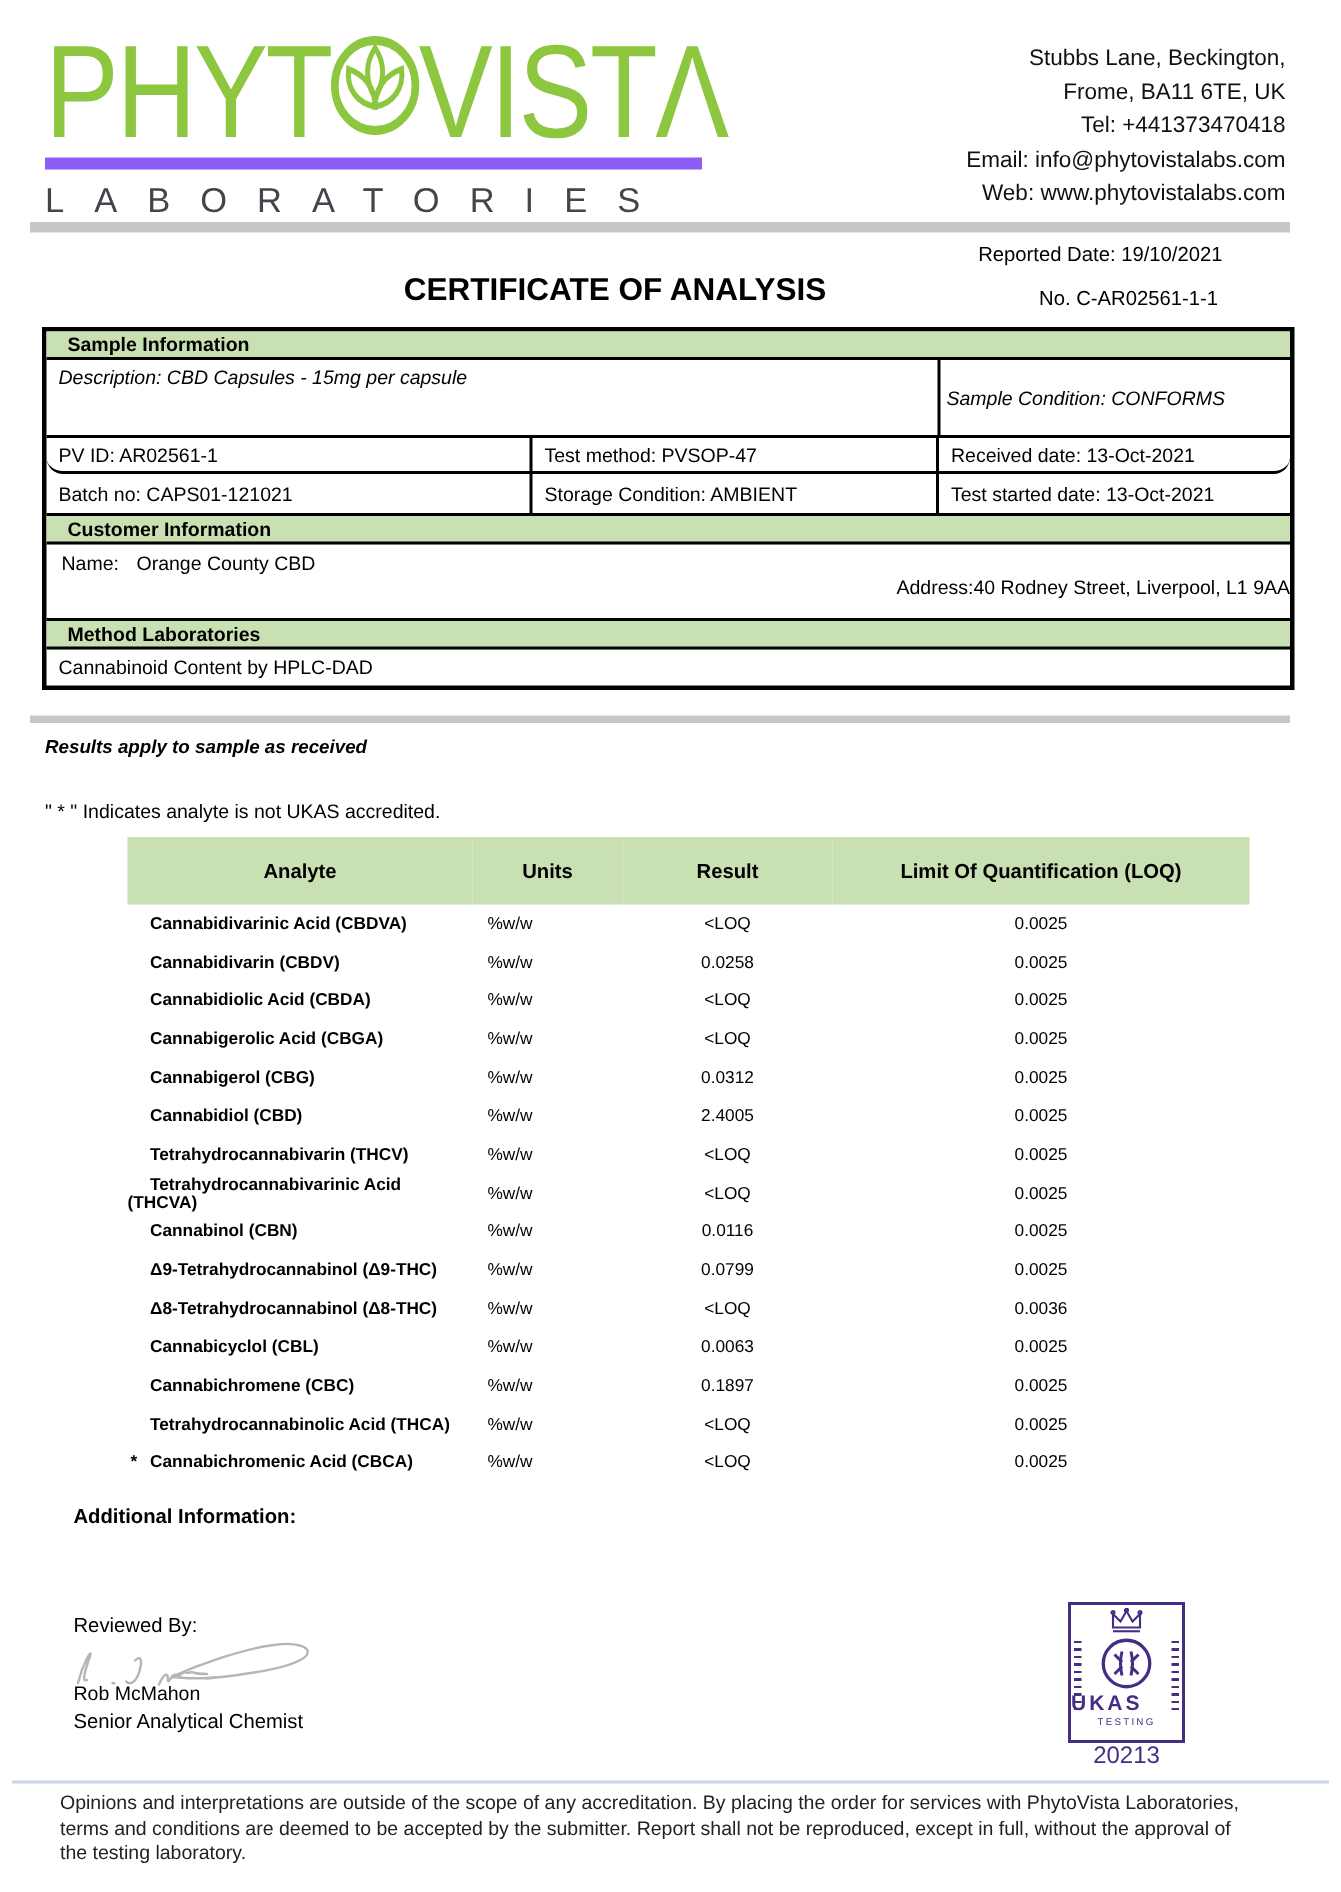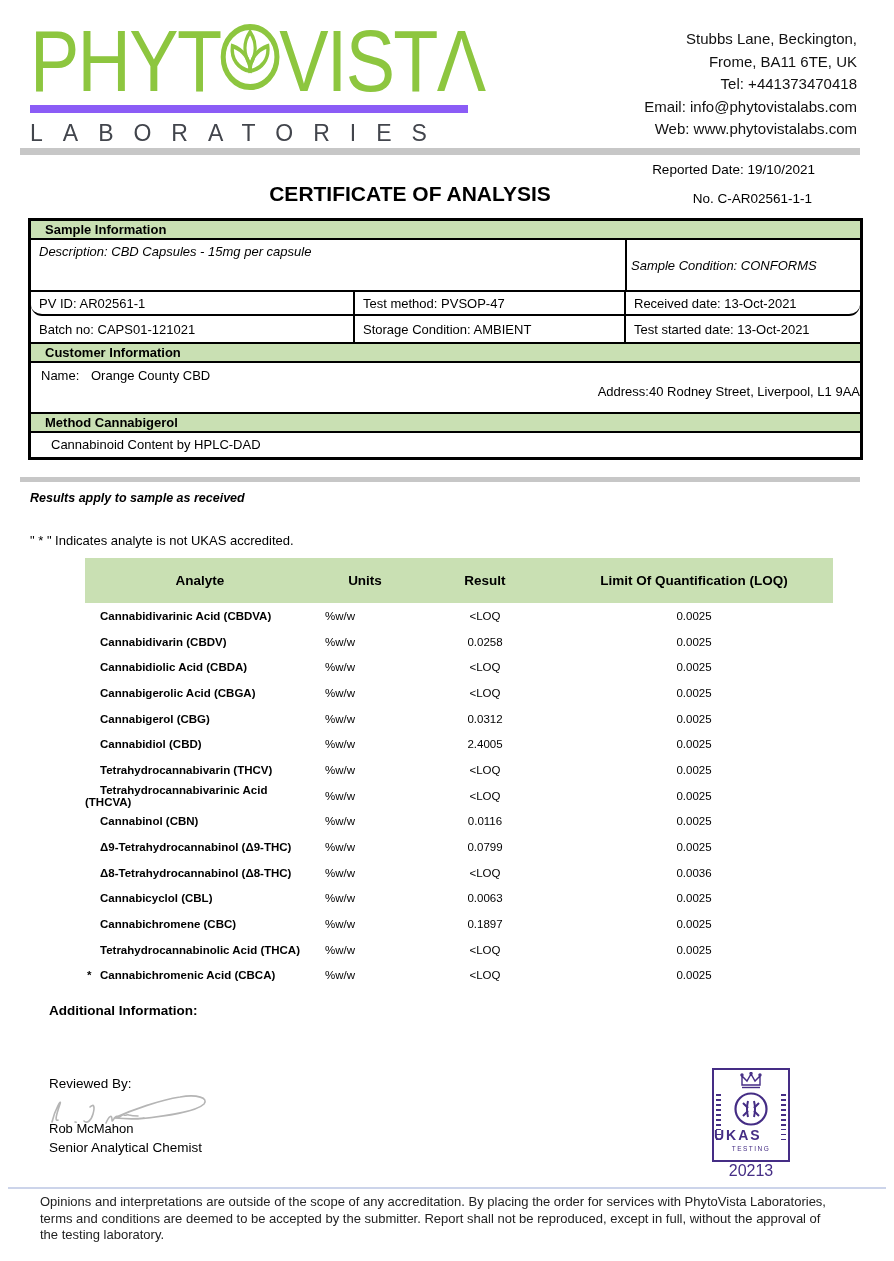--- a/index.html
+++ b/index.html
@@ -37,21 +37,21 @@
   .trio-row { }
   .t1 { height:22px;border-radius:11px; } .t2 { height:26px; }
   .trio-row > div { display:flex; align-items:center; padding-left:8px; }
   .tc1 { flex:0 0 314px; border-right:2px solid #000; }
   .tc2 { flex:0 0 261px; border-right:2px solid #000; }
   .tc3 { flex:1; }
   .cust-cell { height:44px; border-bottom:2px solid #000; padding:5px 0 0 10px; }
   .cust-line2 { margin-top:1px;text-align:right; }
   .ilabel { display:inline-block; min-width:50px; }
   .ilabel2 { display:inline-block; min-width:57px; }
-  .meth-cell { height:24px; line-height:24px; padding-left:20px;border-radius:12px; }
+  .meth-cell { height:24px; line-height:24px; padding-left:8px;border-radius:12px; }
 
   
   .results-note { position:absolute; left:30px; top:491px; font-size:12.5px; font-weight:bold; font-style:italic; }
   .accred-note { position:absolute; left:30px; top:533px; font-size:13px; }
 
   
   .results { position:absolute; left:85px; top:558px; width:748px; border-collapse:collapse; }
   .results th { background:#c9e0b3; height:43px; font-size:13.5px; font-weight:bold; text-align:center; vertical-align:middle; }
   .results tbody tr { height:25.7px; }
   .results td { font-size:11.5px; vertical-align:middle; padding:0; }
@@ -135,21 +135,21 @@
     <div class="i-row trio-row t2">
       <div class="tc1">Batch no: CAPS01-121021</div>
       <div class="tc2">Storage Condition: AMBIENT</div>
       <div class="tc3">Test started date: 13-Oct-2021</div>
     </div>
     <div class="sec-head">Customer Information</div>
     <div class="cust-cell">
       <div><span class="ilabel">Name:</span><span>Orange County CBD</span></div>
       <div class="cust-line2"><span class="ilabel2">Address:</span><span>40 Rodney Street, Liverpool, L1 9AA</span></div>
     </div>
-    <div class="sec-head">Method Cannabigerol</div>
+    <div class="sec-head">Method Laboratories</div>
     <div class="meth-cell">Cannabinoid Content by HPLC-DAD</div>
   </div>
 
   <div class="bar bar2"></div>
 
   <div class="results-note">Results apply to sample as received</div>
   <div class="accred-note">" * " Indicates analyte is not UKAS accredited.</div>
 
   <table class="results">
     <colgroup>

